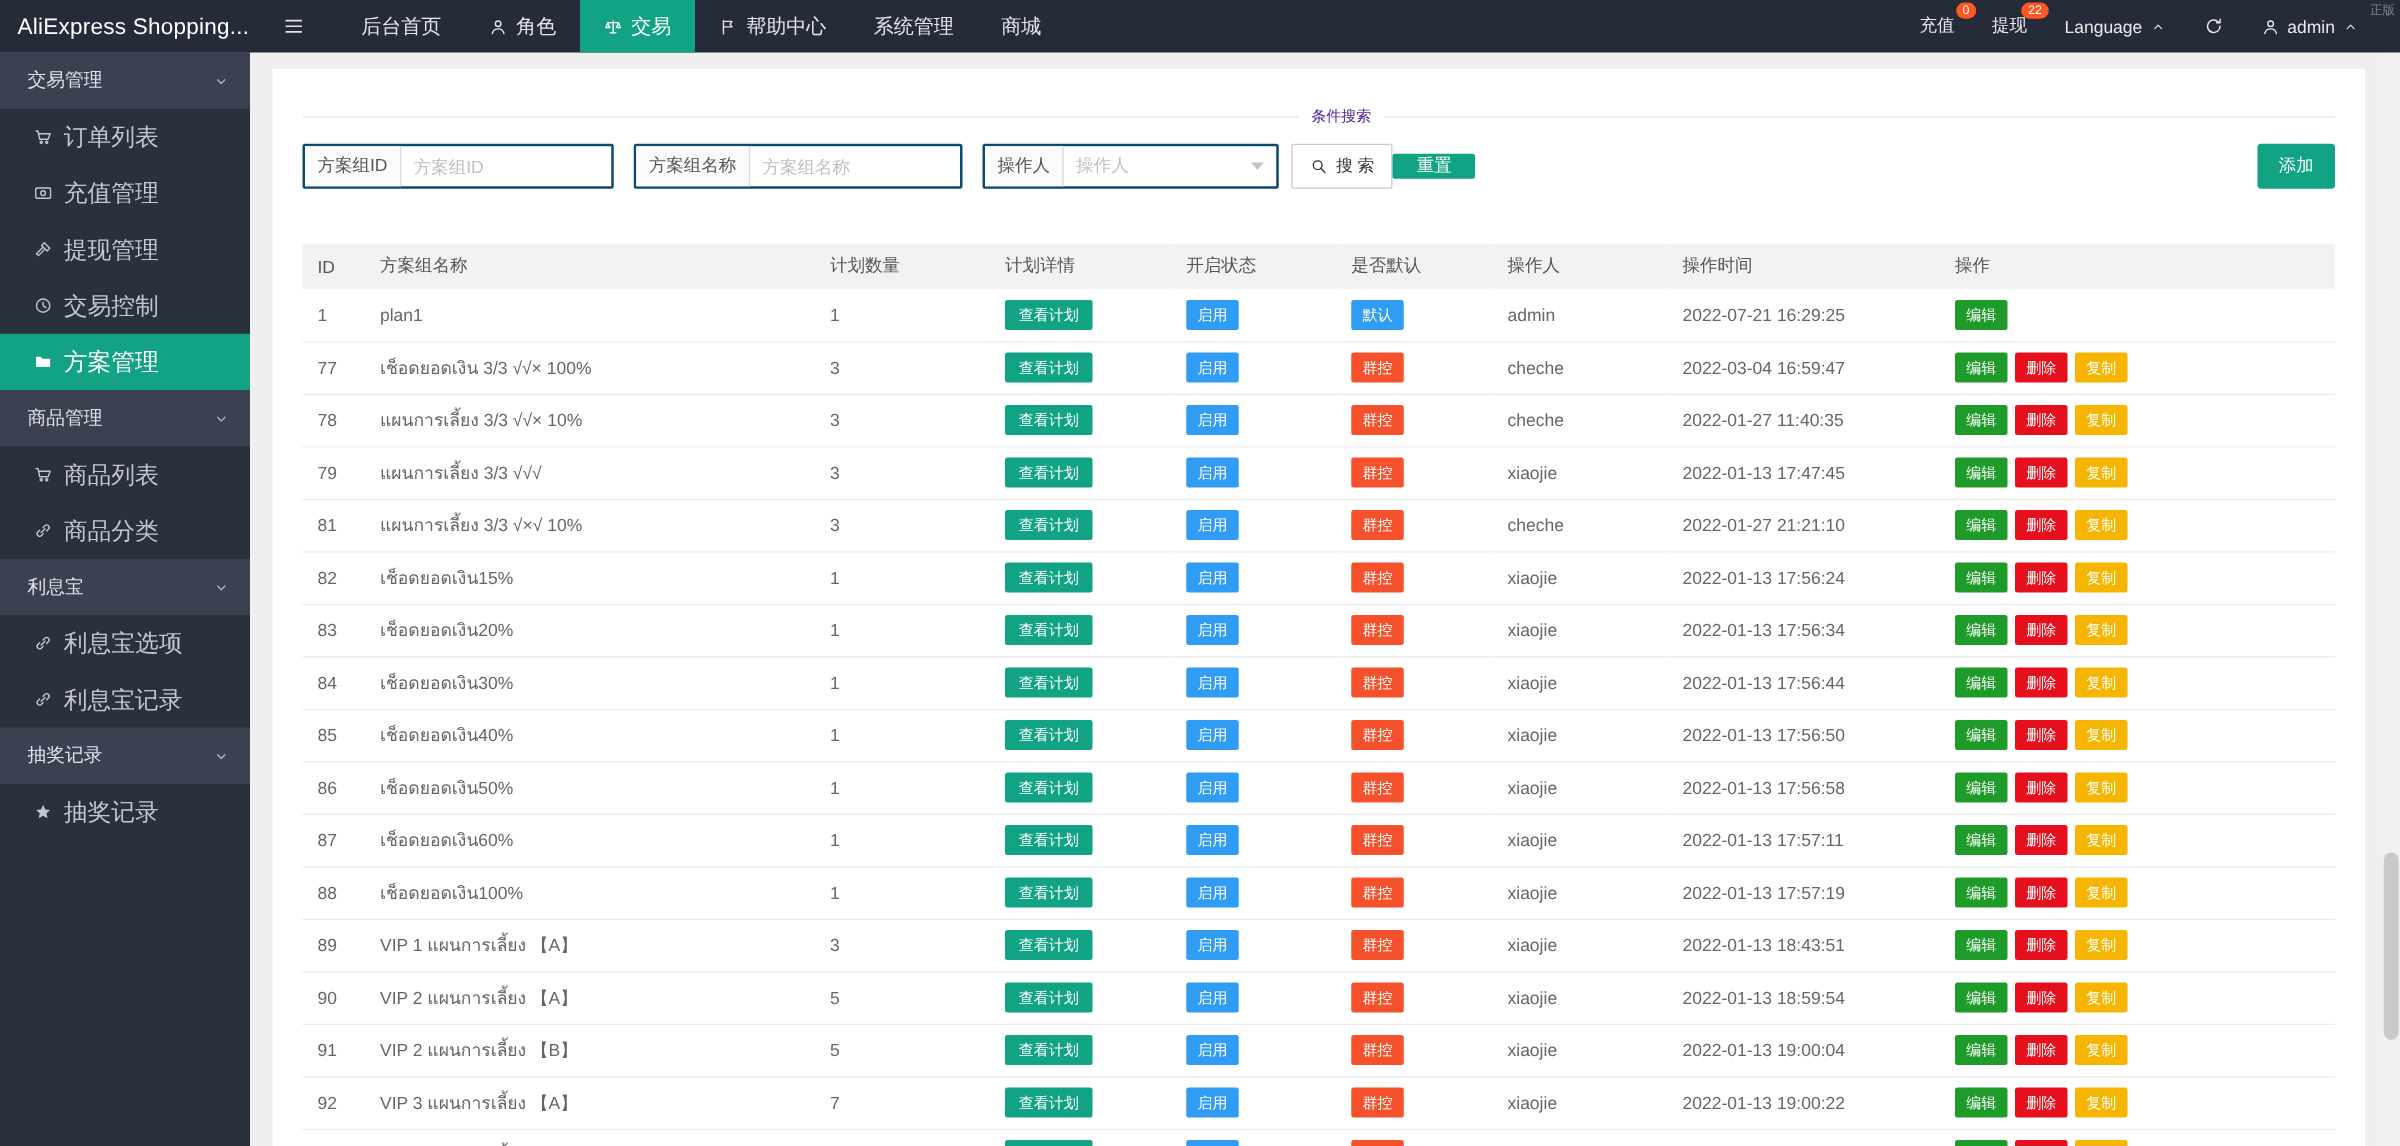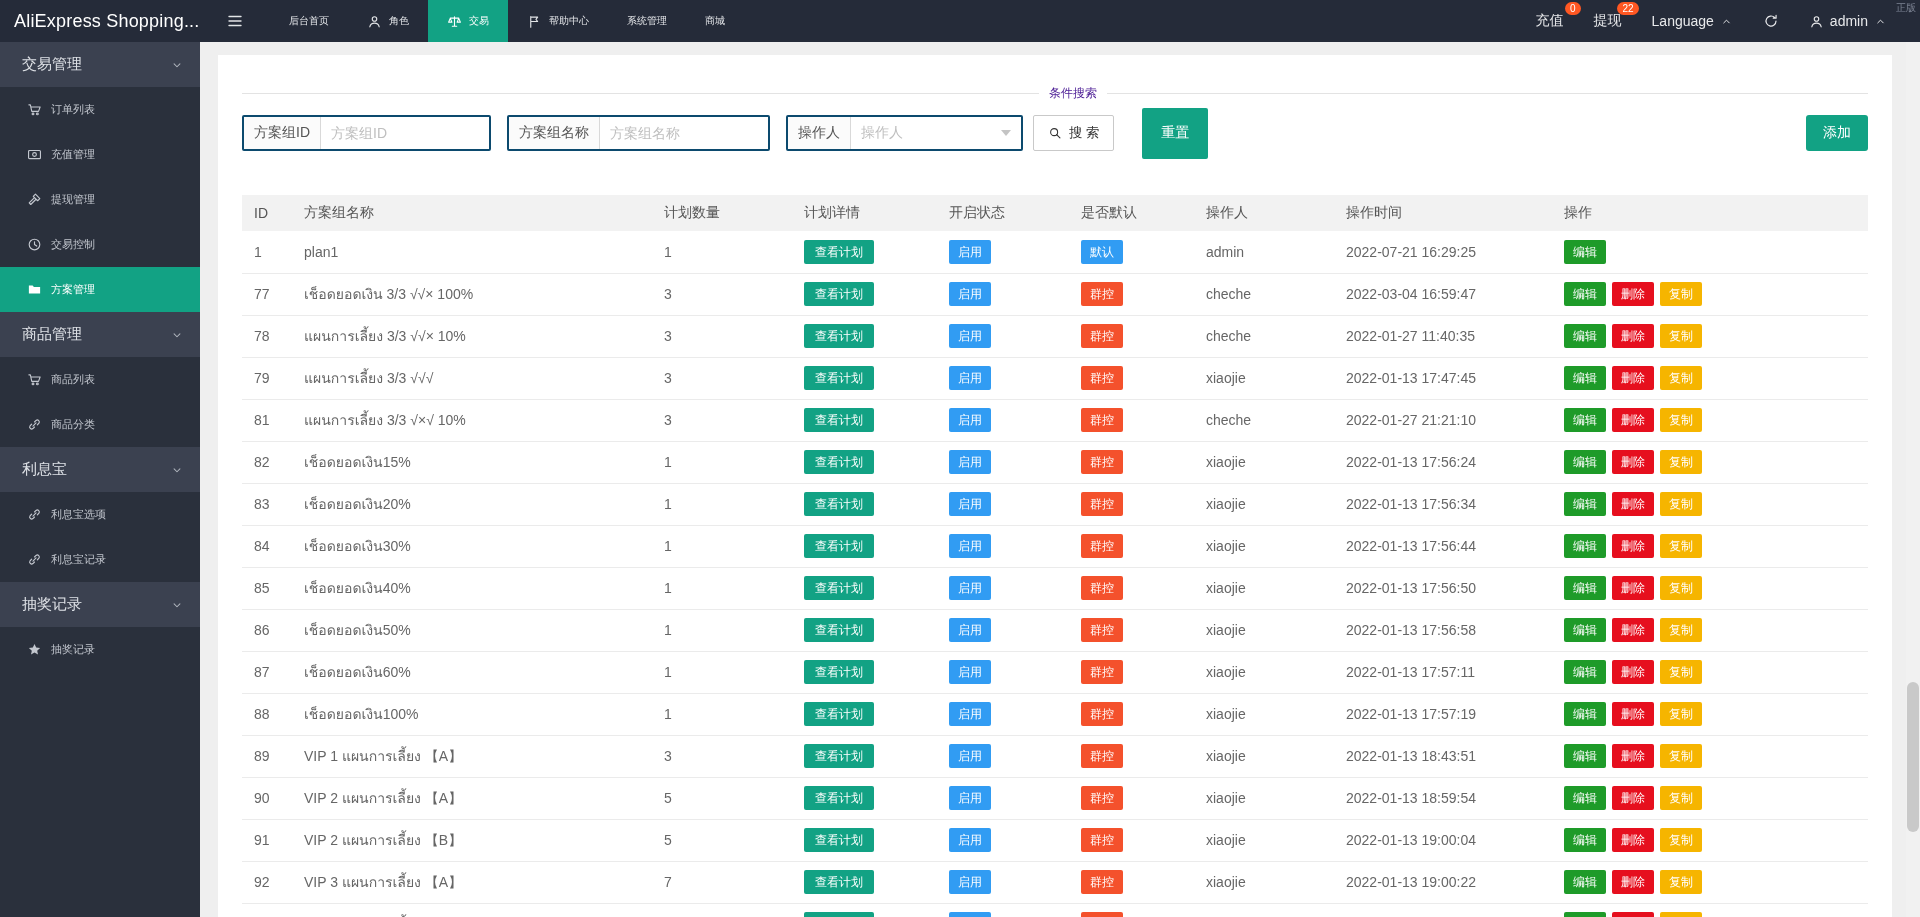--- a/index.html
+++ b/index.html
@@ -9,53 +9,53 @@
   }
   *{box-sizing:border-box;margin:0;padding:0;}
   html,body{width:1920px;height:917px;overflow:hidden;}
   body{font-family:"Liberation Sans","DejaVu Sans",sans-serif;background:#efefef;position:relative;font-size:14px;}
 
   
   .navbar{position:absolute;left:0;top:0;width:1920px;height:42px;background:var(--nav-bg);display:flex;align-items:stretch;color:#ecedef;z-index:5;}
   .logo{width:200px;display:flex;align-items:center;padding-left:14px;font-size:18px;font-weight:normal;color:#fff;letter-spacing:.2px;}
   .nav-toggle{display:flex;align-items:center;padding:0 26px;cursor:pointer;color:#e3e5e8;}
   .nav-menu{display:flex;align-items:stretch;}
-  .nav-item{display:flex;align-items:center;gap:7px;padding:16px 19px;color:#e3e5e8;cursor:pointer;font-size:10px;}
+  .nav-item{display:flex;align-items:center;gap:7px;padding:16px 19px;color:#e3e5e8;cursor:pointer;font-size:16px;}
   .nav-item.active{background:var(--teal);color:#fff;}
   .nav-right{margin-left:auto;display:flex;align-items:stretch;padding-right:18px;}
   .nav-link{display:flex;align-items:center;gap:6px;padding:0 15px;position:relative;color:#e8e9eb;cursor:pointer;}
   .badge{position:absolute;top:2px;right:-2px;background:var(--badge);color:#fff;font-size:10px;line-height:13px;padding:0 5px;border-radius:8px;min-width:14px;text-align:center;}
   .watermark{position:absolute;top:1px;right:4px;font-size:10px;color:#7d8494;z-index:6;}
 
   
   .sidebar{position:absolute;left:0;top:42px;width:200px;bottom:0;background:var(--side-bg);}
   .side-row{height:45px;display:flex;align-items:center;cursor:pointer;}
   .side-group{background:var(--side-group);color:#dfe2e7;padding:0 16px 0 22px;font-size:15px;}
   .side-group .chev{margin-left:auto;color:#aeb3bc;}
-  .side-item{color:#c3c7cf;padding-left:27px;gap:9px;font-size:11px;}
+  .side-item{color:#c3c7cf;padding-left:27px;gap:9px;font-size:19px;}
   .side-item.active{background:var(--teal);color:#fff;}
   .side-item .s-icon{display:flex;align-items:center;}
 
   
   .main{position:absolute;left:200px;top:42px;right:14px;bottom:0;background:#efefef;padding:13px 14px 0 18px;}
   .card{background:#fff;width:100%;height:900px;padding:16px 24px 0 24px;position:relative;}
 
   fieldset.cond{border:none;border-top:1px solid #e3e3e3;margin-top:14px;}
   fieldset.cond legend{margin-left:18px;padding:0 10px;font-size:12px;color:#4c1d95;text-align:center;}
 
   .search-row{display:flex;align-items:center;margin-top:13px;height:36px;}
   .fgroup{display:flex;align-items:stretch;height:36px;border:2px solid #0c4a6e;border-radius:2px;background:#fff;margin-right:16px;}
   .fgroup .flabel{display:flex;align-items:center;padding:0 10px;border-right:1px solid #d9d9d9;background:#fbfbfb;color:#555;white-space:nowrap;}
   .fgroup input{border:none;outline:none;padding:0 10px;width:168px;font-size:14px;color:#333;font-family:inherit;background:transparent;}
   .fgroup input::placeholder{color:#bfbfbf;}
   .fake-select{display:flex;align-items:center;width:170px;padding:0 10px;position:relative;cursor:pointer;}
   .fake-select .ph{color:#bfbfbf;}
   .fake-select .arrow{position:absolute;right:10px;width:0;height:0;border-left:5px solid transparent;border-right:5px solid transparent;border-top:6px solid #c4c4c4;}
   .btn-search{display:flex;align-items:center;gap:7px;height:36px;padding:0 14px;border:1px solid #c9c9c9;border-radius:2px;background:#fff;color:#333;cursor:pointer;margin-left:10px;}
-  .btn-reset{height:51px;padding:0 19px;border:none;border-radius:2px;background:var(--teal);color:#fff;font-size:14px;cursor:pointer;margin-left:28px;}
+  .btn-reset{height:20px;padding:0 19px;border:none;border-radius:2px;background:var(--teal);color:#fff;font-size:14px;cursor:pointer;}
   .btn-add{height:36px;padding:0 17px;border:none;border-radius:3px;background:var(--teal);color:#fff;font-size:14px;cursor:pointer;margin-left:auto;}
 
   
   table.plans{width:100%;border-collapse:collapse;table-layout:fixed;margin-top:44px;}
   table.plans th{background:#f2f2f2;height:36px;font-weight:normal;text-align:left;padding:0 12px;color:#555;font-size:14px;}
   table.plans td{height:42px;border-bottom:1px solid #ebebeb;padding:0 12px;color:#666;font-size:14px;white-space:nowrap;overflow:hidden;}
   td.muted{color:#8b8b8b;}
   .btn{display:inline-block;padding:6px 9px;font-size:12px;line-height:1;color:#fff;border-radius:2px;cursor:pointer;margin-right:6px;}
   .btn.teal{background:var(--teal);padding:6px 11px;}
   .btn.blue{background:var(--blue);}

